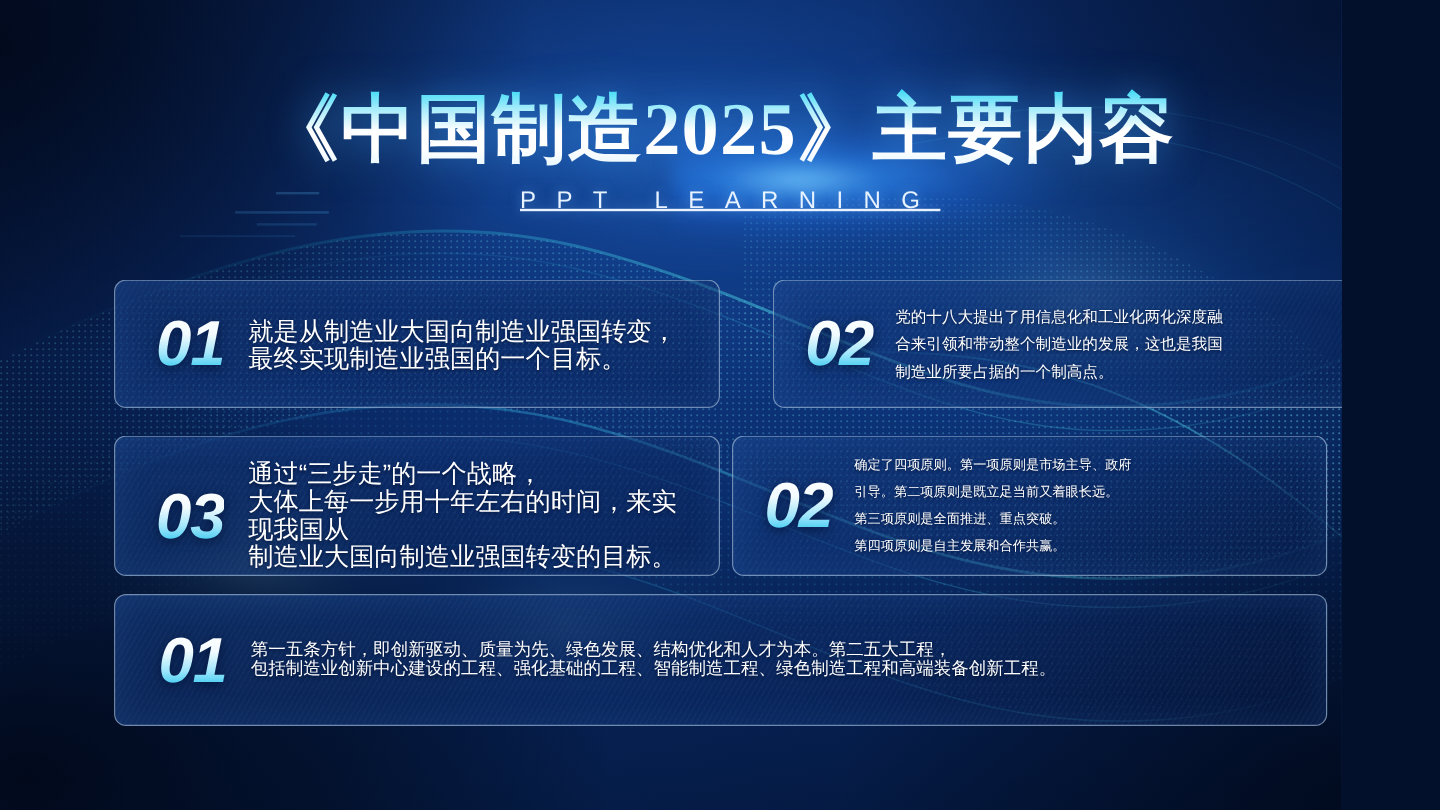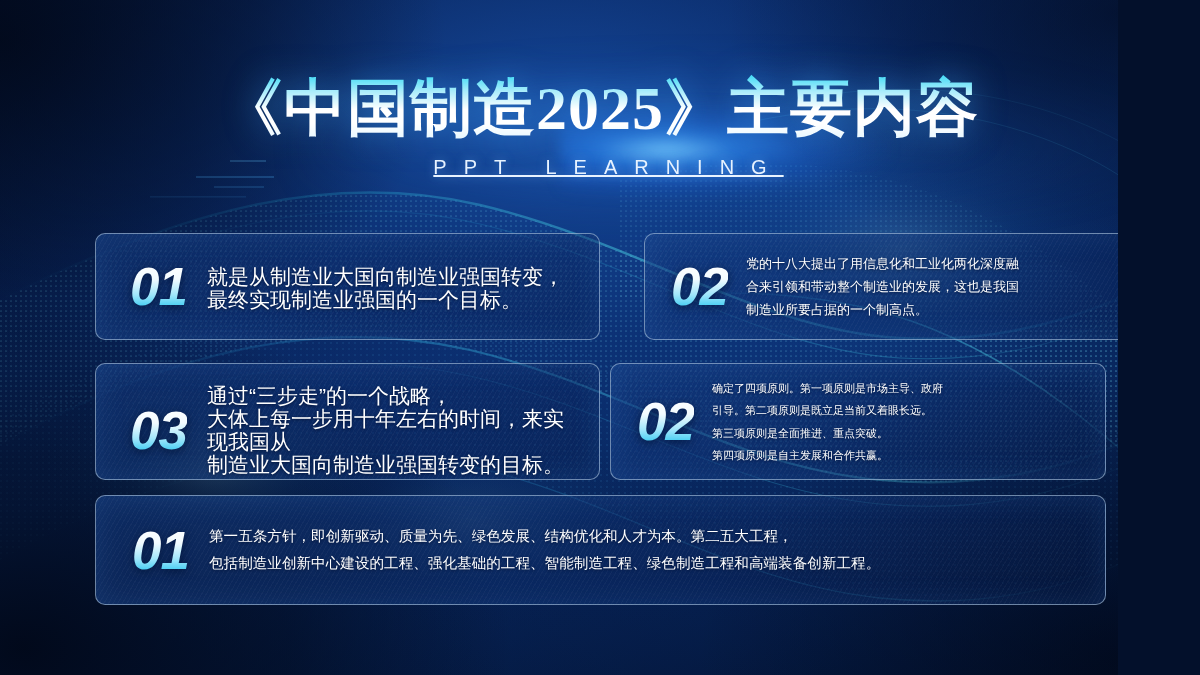--- a/index.html
+++ b/index.html
@@ -137,21 +137,21 @@
   
   #card-1{ left:95px;  top:233px; width:505px;  height:107px; padding:0 16px 0 34px; }
   #card-2{ left:644px; top:233px; width:496px;  height:107px; padding:0 18px 0 26px; }
   #card-3{ left:95px;  top:363px; width:505px;  height:117px; padding:17px 16px 0 34px; }
   #card-4{ left:610px; top:363px; width:496px;  height:117px; padding:0 14px 0 26px; }
   #card-5{ left:95px;  top:495px; width:1011px; height:110px; padding:0 16px 0 36px; }
 
   #card-1 .card-num, #card-3 .card-num, #card-5 .card-num{ margin-right:20px; }
   #card-2 .card-num, #card-4 .card-num{ margin-right:18px; }
 
-  #card-5 .card-text{ font-size:14.6px; line-height:27px; }
+  #card-5 .card-text{ font-size:14.6px; line-height:16px; }
   #card-1 .card-text{ padding-top:2px; }
   #card-2 .card-text{ font-size:13px; }
   #card-4 .card-text{ font-size:11px; line-height:22.5px; }
 </style>
 </head>
 <body>
 
 <div class="slide">
 
   <div class="waves">

